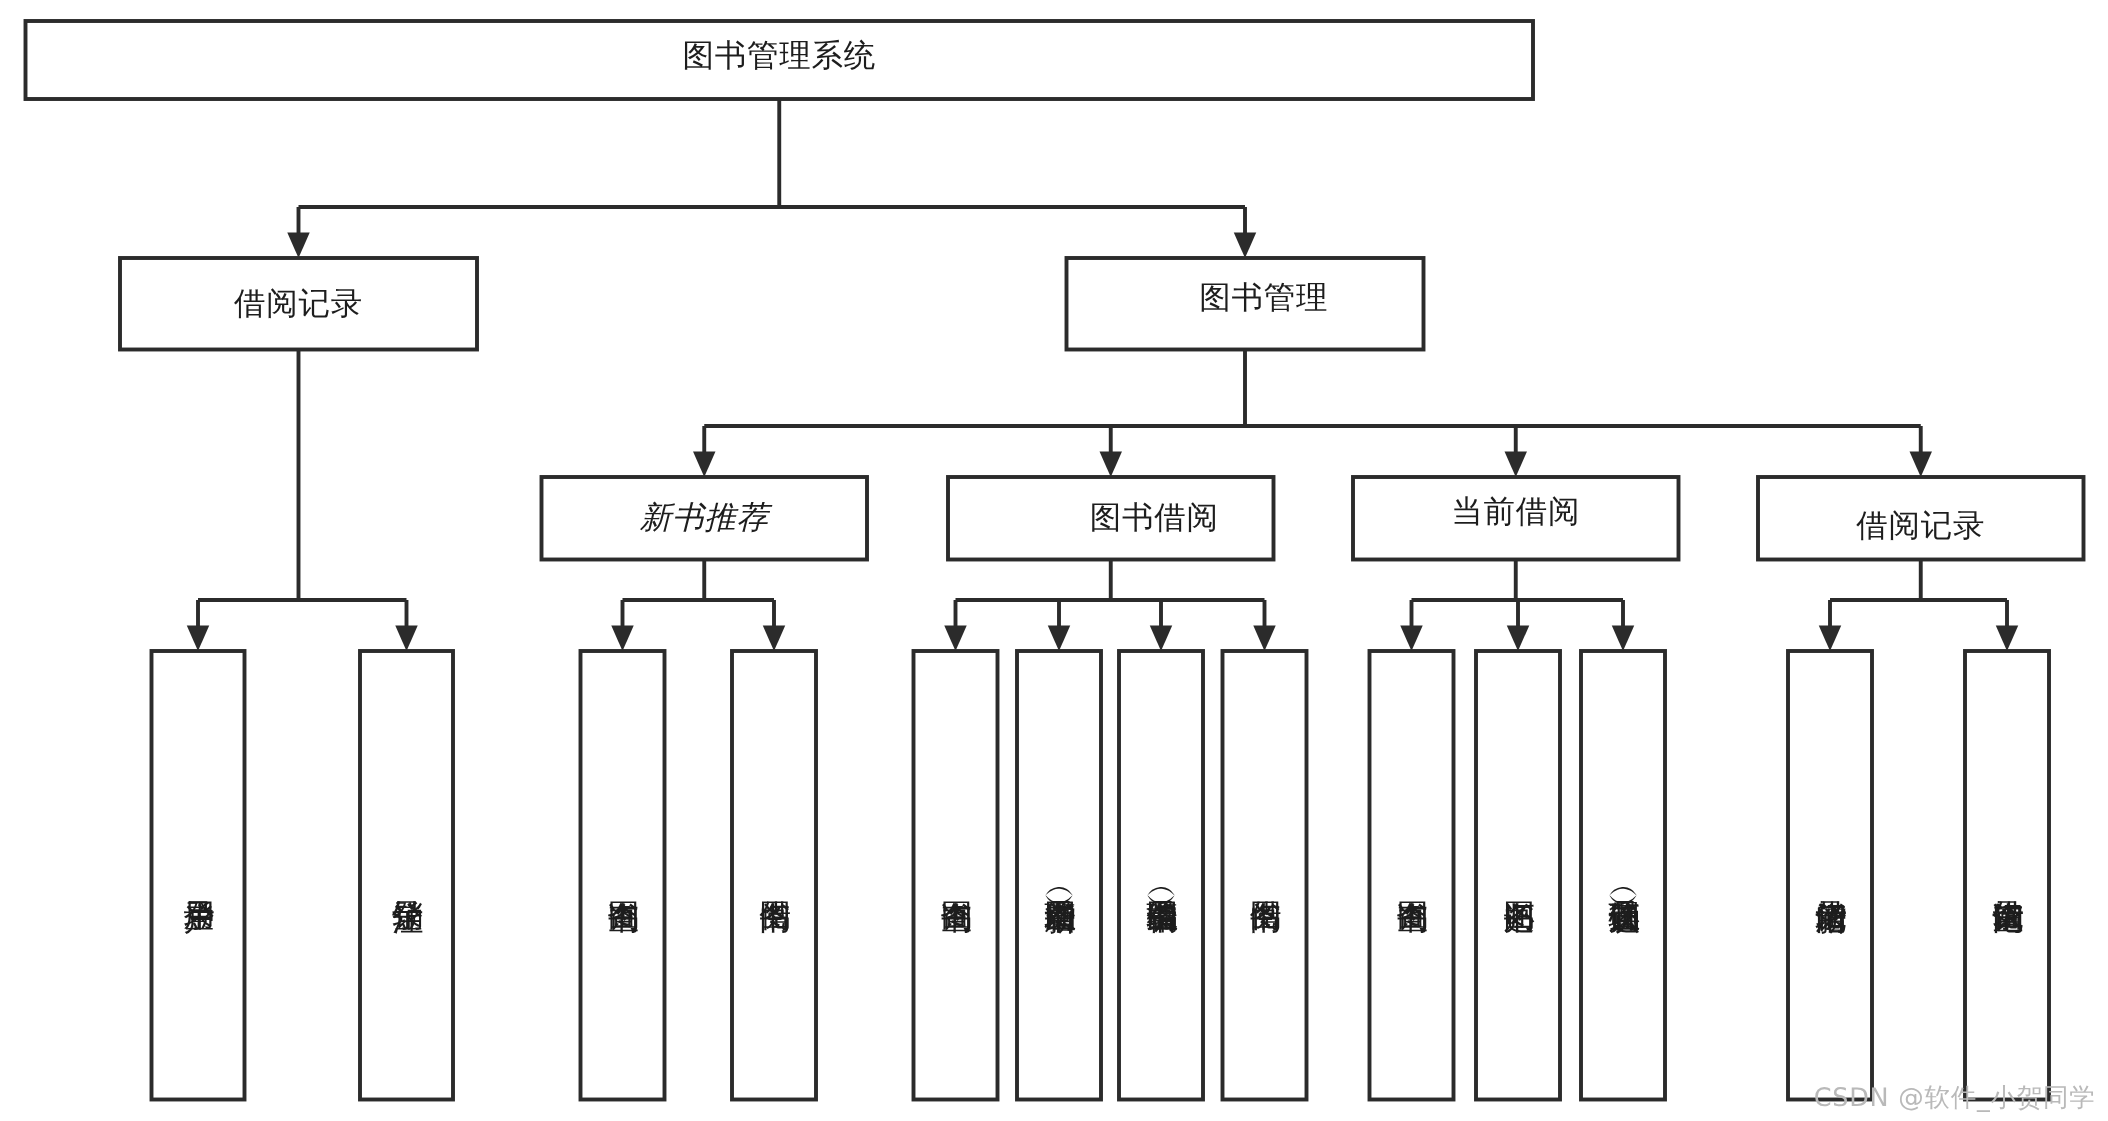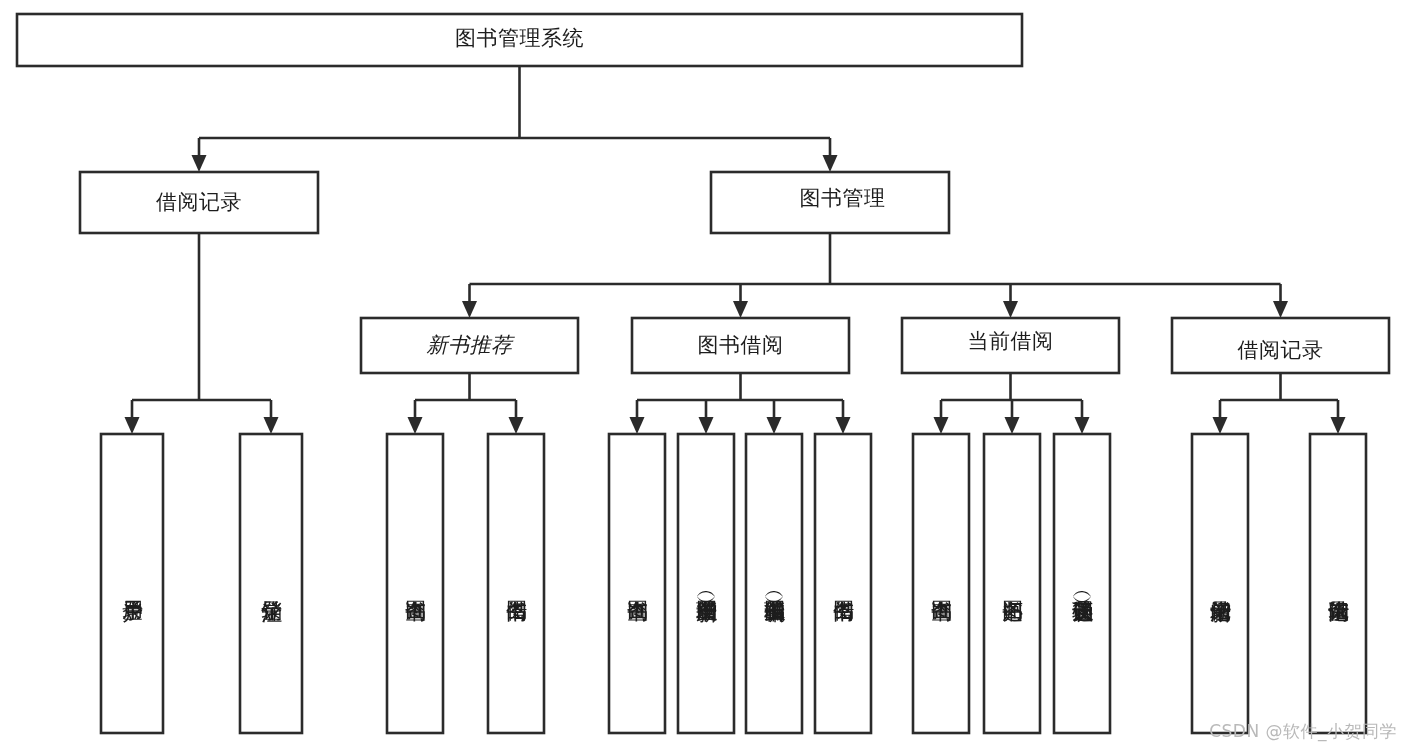--- a/index.html
+++ b/index.html
@@ -171,21 +171,21 @@
         <rect x="1192" y="434" width="56" height="299" class="box-rect"></rect>
         <rect x="1310" y="434" width="56" height="299" class="box-rect"></rect>
       </g>
   </svg>
 
   <div id="labels-layer">
       <div class="node-label-h" style="left: 17px; top: 14px; width: 1005px; height: 52px; font-family: Liberation Mono, monospace;">图书管理系统</div>
       <div class="node-label-h" style="left: 80px; top: 172px; width: 238px; height: 61px;">借阅记录</div>
       <div class="node-label-h" style="left: 711px; top: 168px; width: 263px; height: 61px;">图书管理</div>
       <div class="node-label-h" style="left: 361px; top: 318px; width: 217px; height: 55px; font-style: italic;">新书推荐</div>
-      <div class="node-label-h" style="left: 632px; top: 318px; width: 217px; height: 55px;">图书借阅</div>
+      <div class="node-label-h" style="left: 632px; top: 318px; width: 217px; height: 55px; padding-left: 29px;">图书借阅</div>
       <div class="node-label-h" style="left: 902px; top: 318px; width: 217px; height: 47px;">当前借阅</div>
       <div class="node-label-h" style="left: 1172px; top: 318px; width: 217px; height: 66px;">借阅记录</div>
       <div class="node-label-v" style="left: 101px; top: 434px; width: 62px; height: 299px;">用户登录</div>
       <div class="node-label-v" style="left: 240px; top: 434px; width: 62px; height: 299px;">注销登录</div>
       <div class="node-label-v" style="left: 387px; top: 434px; width: 56px; height: 299px;">查询图书</div>
       <div class="node-label-v" style="left: 488px; top: 434px; width: 56px; height: 299px;">借阅图书</div>
       <div class="node-label-v" style="left: 609px; top: 434px; width: 56px; height: 299px;">查询图书</div>
       <div class="node-label-v" style="left: 678px; top: 434px; width: 56px; height: 299px;">新增图书（管理员）</div>
       <div class="node-label-v" style="left: 746px; top: 434px; width: 56px; height: 299px;">编辑图书（管理员）</div>
       <div class="node-label-v" style="left: 815px; top: 434px; width: 56px; height: 299px;">借阅图书</div>

